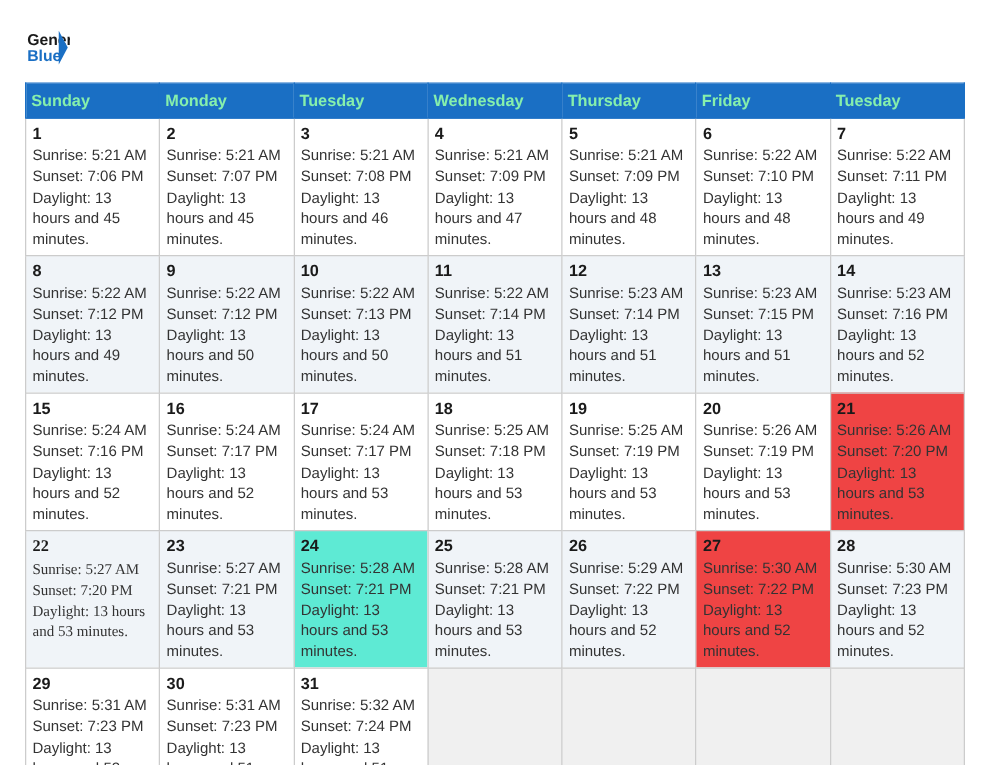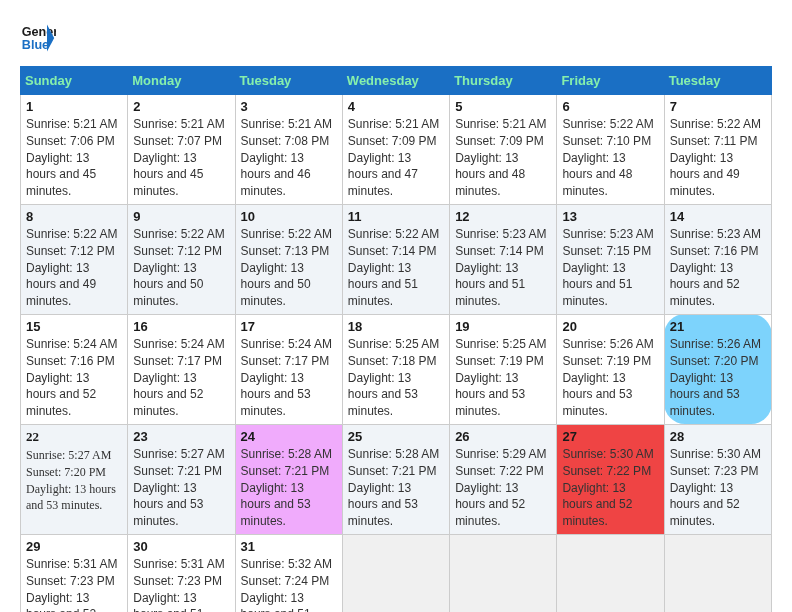--- a/index.html
+++ b/index.html
@@ -132,26 +132,26 @@
         <td style="background: rgb(240, 244, 248);"><span class="day-number">13</span><span class="day-detail">Sunrise: 5:23 AM<br>Sunset: 7:15 PM<br>Daylight: 13 hours and 51 minutes.</span></td>
         <td style="background: rgb(240, 244, 248);"><span class="day-number">14</span><span class="day-detail">Sunrise: 5:23 AM<br>Sunset: 7:16 PM<br>Daylight: 13 hours and 52 minutes.</span></td>
       </tr>
       <tr>
         <td style="background: rgb(255, 255, 255);"><span class="day-number">15</span><span class="day-detail">Sunrise: 5:24 AM<br>Sunset: 7:16 PM<br>Daylight: 13 hours and 52 minutes.</span></td>
         <td style="background: rgb(255, 255, 255);"><span class="day-number">16</span><span class="day-detail">Sunrise: 5:24 AM<br>Sunset: 7:17 PM<br>Daylight: 13 hours and 52 minutes.</span></td>
         <td style="background: rgb(255, 255, 255);"><span class="day-number">17</span><span class="day-detail">Sunrise: 5:24 AM<br>Sunset: 7:17 PM<br>Daylight: 13 hours and 53 minutes.</span></td>
         <td style="background: rgb(255, 255, 255); margin-left: 48px;"><span class="day-number">18</span><span class="day-detail">Sunrise: 5:25 AM<br>Sunset: 7:18 PM<br>Daylight: 13 hours and 53 minutes.</span></td>
         <td style="background: rgb(255, 255, 255);"><span class="day-number">19</span><span class="day-detail">Sunrise: 5:25 AM<br>Sunset: 7:19 PM<br>Daylight: 13 hours and 53 minutes.</span></td>
         <td style="background: rgb(255, 255, 255);"><span class="day-number">20</span><span class="day-detail">Sunrise: 5:26 AM<br>Sunset: 7:19 PM<br>Daylight: 13 hours and 53 minutes.</span></td>
-        <td style="background: #7dd3fc; border-radius: 21px;"><span class="day-number">21</span><span class="day-detail">Sunrise: 5:26 AM<br>Sunset: 7:20 PM<br>Daylight: 13 hours and 53 minutes.</span></td>
+        <td style="background: #ef4444;"><span class="day-number">21</span><span class="day-detail">Sunrise: 5:26 AM<br>Sunset: 7:20 PM<br>Daylight: 13 hours and 53 minutes.</span></td>
       </tr>
       <tr>
         <td style="background: rgb(240, 244, 248); font-family: Liberation Serif, serif;"><span class="day-number">22</span><span class="day-detail">Sunrise: 5:27 AM<br>Sunset: 7:20 PM<br>Daylight: 13 hours and 53 minutes.</span></td>
         <td style="background: rgb(240, 244, 248);"><span class="day-number">23</span><span class="day-detail">Sunrise: 5:27 AM<br>Sunset: 7:21 PM<br>Daylight: 13 hours and 53 minutes.</span></td>
-        <td style="background: #f0abfc;"><span class="day-number">24</span><span class="day-detail">Sunrise: 5:28 AM<br>Sunset: 7:21 PM<br>Daylight: 13 hours and 53 minutes.</span></td>
+        <td style="background: #5eead4;"><span class="day-number">24</span><span class="day-detail">Sunrise: 5:28 AM<br>Sunset: 7:21 PM<br>Daylight: 13 hours and 53 minutes.</span></td>
         <td style="background: rgb(240, 244, 248);"><span class="day-number">25</span><span class="day-detail">Sunrise: 5:28 AM<br>Sunset: 7:21 PM<br>Daylight: 13 hours and 53 minutes.</span></td>
         <td style="background: rgb(240, 244, 248);"><span class="day-number">26</span><span class="day-detail">Sunrise: 5:29 AM<br>Sunset: 7:22 PM<br>Daylight: 13 hours and 52 minutes.</span></td>
         <td style="background: #ef4444;"><span class="day-number">27</span><span class="day-detail">Sunrise: 5:30 AM<br>Sunset: 7:22 PM<br>Daylight: 13 hours and 52 minutes.</span></td>
         <td style="background: rgb(240, 244, 248);"><span class="day-number">28</span><span class="day-detail">Sunrise: 5:30 AM<br>Sunset: 7:23 PM<br>Daylight: 13 hours and 52 minutes.</span></td>
       </tr>
       <tr>
         <td style="background: rgb(255, 255, 255);"><span class="day-number">29</span><span class="day-detail">Sunrise: 5:31 AM<br>Sunset: 7:23 PM<br>Daylight: 13 hours and 52 minutes.</span></td>
         <td style="background: rgb(255, 255, 255);"><span class="day-number">30</span><span class="day-detail">Sunrise: 5:31 AM<br>Sunset: 7:23 PM<br>Daylight: 13 hours and 51 minutes.</span></td>
         <td style="background: rgb(255, 255, 255);"><span class="day-number">31</span><span class="day-detail">Sunrise: 5:32 AM<br>Sunset: 7:24 PM<br>Daylight: 13 hours and 51 minutes.</span></td>
         <td class="empty-cell"></td>

